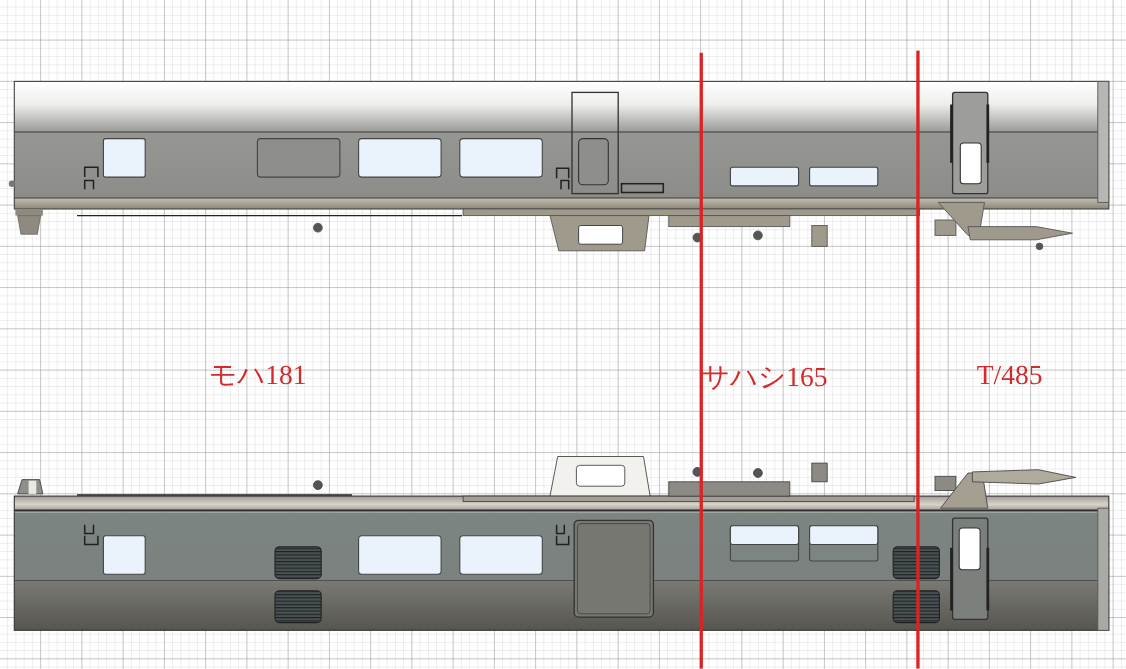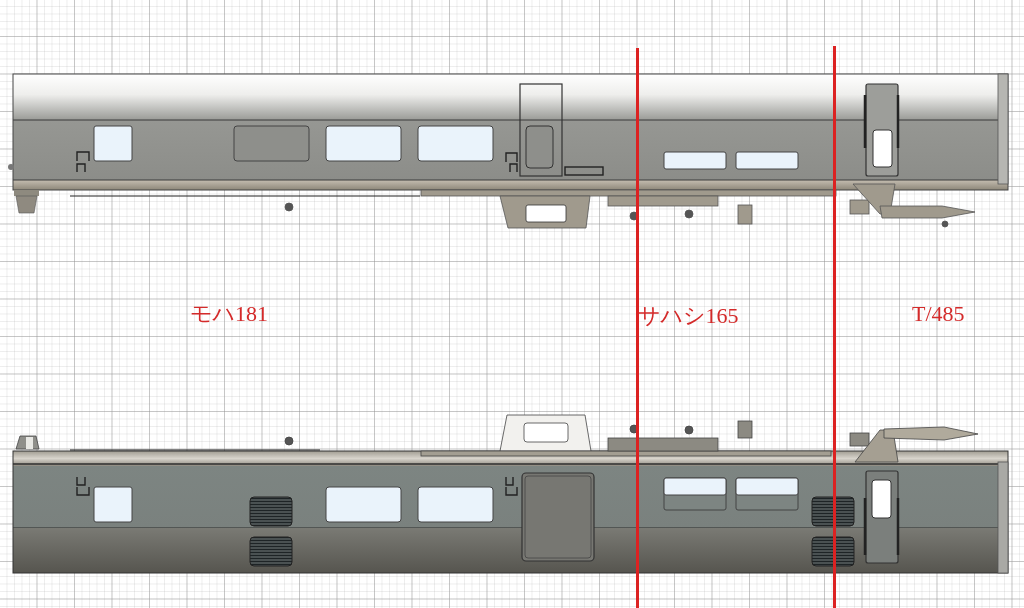--- a/index.html
+++ b/index.html
@@ -6,21 +6,21 @@
   body{width:1024px;height:608px;overflow:hidden;position:relative;background:#ffffff;font-family:"Liberation Serif",serif;}
   .grid{position:absolute;left:0;top:0;width:1024px;height:608px;
     background-image:
       linear-gradient(to right, rgba(150,150,150,0.45) 1px, transparent 1px),
       linear-gradient(to bottom, rgba(150,150,150,0.45) 1px, transparent 1px),
       linear-gradient(to right, rgba(190,190,190,0.28) 1px, transparent 1px),
       linear-gradient(to bottom, rgba(190,190,190,0.28) 1px, transparent 1px);
     background-size:37.5px 37.5px,37.5px 37.5px,7.5px 7.5px,7.5px 7.5px;
     background-position:-1px -1.5px,-1px -1.5px,-1px -1.5px,-1px -1.5px;}
   svg{position:absolute;left:0;top:0;}
-  .label{position:absolute;color:#d42a2a;font-family:"Liberation Serif",serif;font-size:22px;line-height:28px;white-space:nowrap;letter-spacing:0px;}
+  .label{position:absolute;color:#d42a2a;font-family:"Liberation Serif",serif;font-size:25px;line-height:28px;white-space:nowrap;letter-spacing:0px;margin-top:28px;}
   .cutline{position:absolute;width:3px;background:#dc2222;}
 </style>
 </head>
 <body>
 
 <div class="grid"></div>
 
 <svg width="1024" height="608" viewBox="0 0 1024 608">
   <defs>
     <linearGradient id="roofTop" x1="0" y1="0" x2="0" y2="1">
@@ -174,13 +174,13 @@
     <rect x="812" y="497" width="42" height="29" rx="4" fill="url(#louvre)"></rect>
     <rect x="812" y="537" width="42" height="29" rx="4" fill="url(#louvre)"></rect>
   </g>
 </svg>
 
 <div class="cutline" style="left:636px;top:48px;height:560px;"></div>
 <div class="cutline" style="left:833px;top:46px;height:562px;"></div>
 
 <div class="label" style="left:190px;top:300px;">モハ181</div>
 <div class="label" style="left:638px;top:302px;">サハシ165</div>
-<div class="label" style="left:912px;top:300px;">T/485</div>
+<div class="label" style="left:888px;top:300px;">T/485</div>
 
 </body></html>

